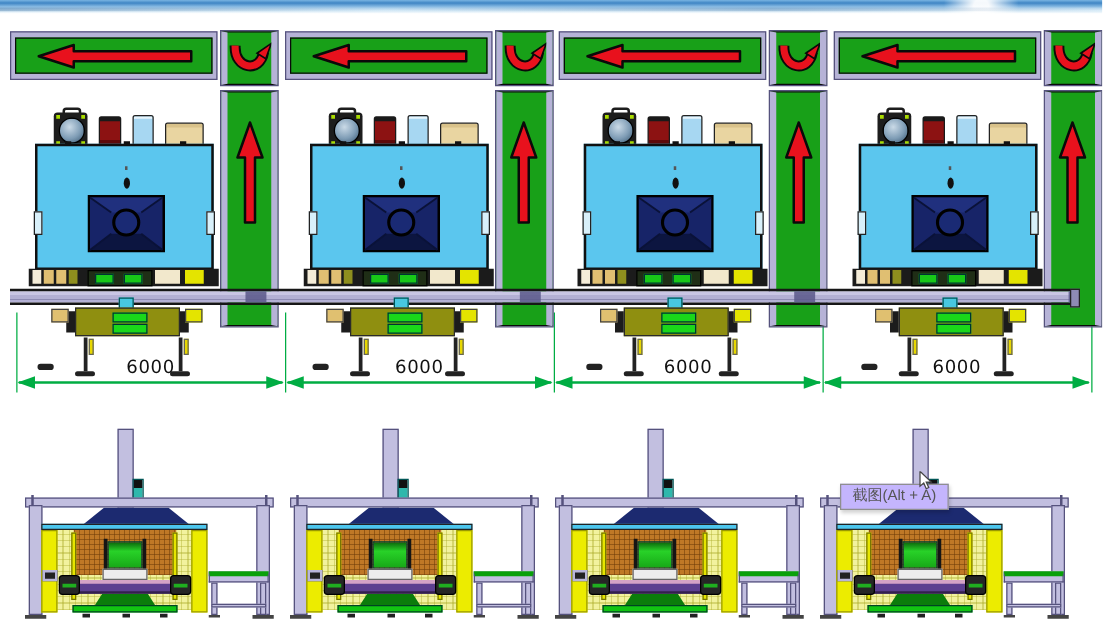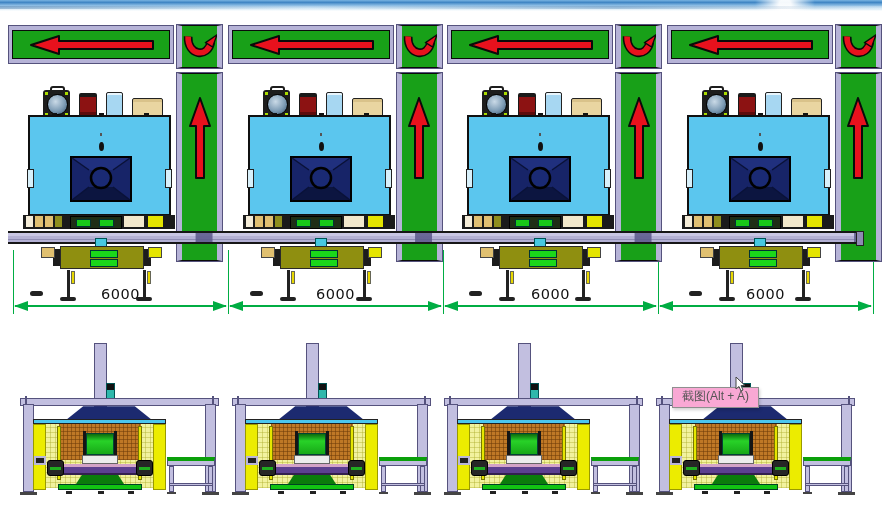--- a/index.html
+++ b/index.html
@@ -159,21 +159,21 @@
   .st-top{position:absolute;left:0;top:0;width:48px;height:9px;box-sizing:border-box;background:#c2bfe0;
       border:1px solid #55527d;border-top:4px solid #0aa00a;}
   .st-leg{position:absolute;top:9px;width:5px;height:26px;background:#c2bfe0;border:1px solid #55527d;box-sizing:border-box;}
   .st-leg.l{left:2px;} .st-leg.r{left:41px;}
   .st-bar{position:absolute;left:2px;top:26px;width:44px;height:3px;background:#c2bfe0;border:1px solid #55527d;box-sizing:border-box;}
   .st-foot{position:absolute;top:35px;width:9px;height:2px;background:#444;}
   .st-foot.l{left:0;} .st-foot.r{left:39px;}
 
   
   .tooltip{position:absolute;left:672px;top:387px;height:19px;line-height:18px;padding:0 9px;
-      background:#f9a8d4;border:1px solid #8f8f8f;color:#555;font:12px "Liberation Sans",sans-serif;
+      background:#c4b5fd;border:1px solid #8f8f8f;color:#555;font:12px "Liberation Sans",sans-serif;
       box-shadow:1px 2px 3px rgba(0,0,0,.18);z-index:60;white-space:nowrap;}
   .cursor{position:absolute;left:735px;top:377px;z-index:61;}
 </style>
 </head>
 <body>
 
 <div class="stage">
   <div class="banner"></div>
 
   <div class="top-row">

